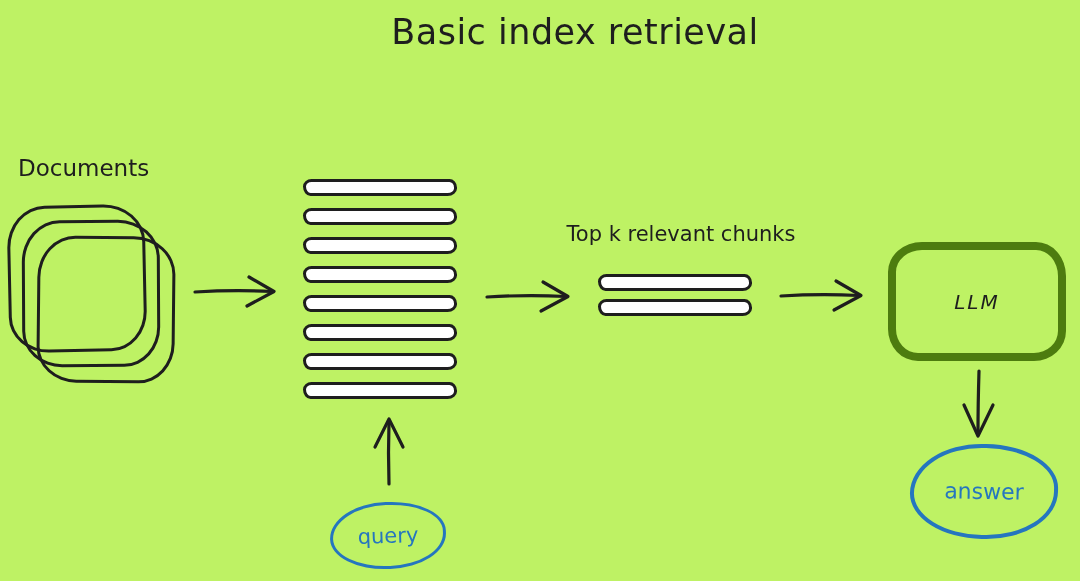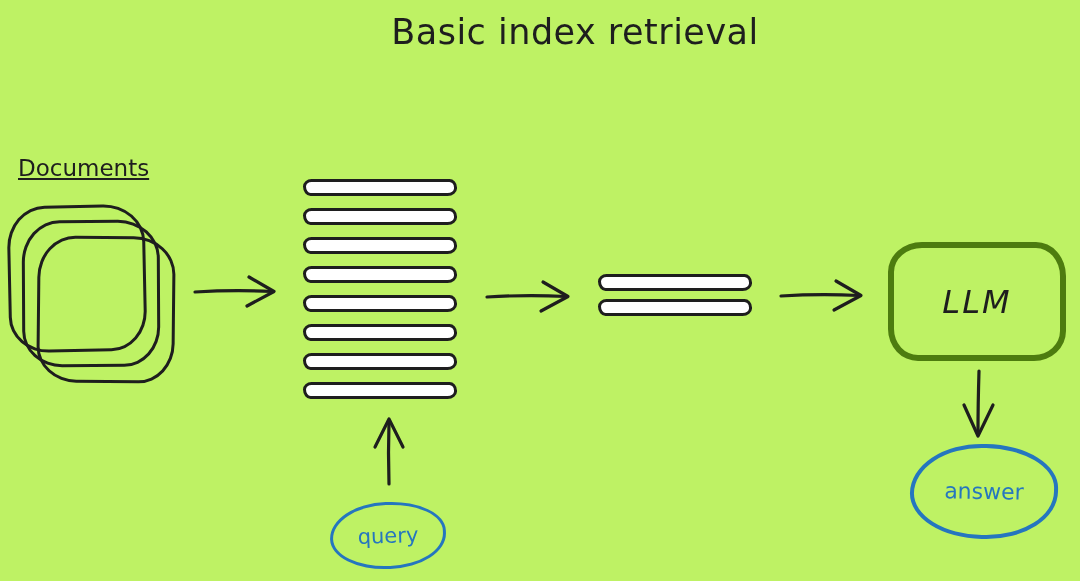--- a/index.html
+++ b/index.html
@@ -22,21 +22,20 @@
     text-align: center;
     font-size: 35px;
     letter-spacing: 0.5px;
   }
 
   
   .doc-label {
     position: absolute;
     left: 18px; top: 155px;
     font-size: 23px;
-    text-decoration: underline;
   }
   .doc-stack {
     position: absolute;
     left: 8px; top: 205px;
     width: 176px; height: 180px;
   }
   .doc-shape {
     position: absolute;
     width: 138px; height: 147px;
     border: 3.5px solid #1e1e1e;
@@ -78,24 +77,24 @@
   .topk-stack {
     position: absolute;
     left: 598px; top: 274px; width: 154px;
     display: flex; flex-direction: column; gap: 8px;
   }
 
   
   .llm-box {
     position: absolute;
     left: 888px; top: 242px; width: 178px; height: 119px;
-    border: 6px solid #4d7c0f;
+    border: 8px solid #4d7c0f;
     border-radius: 34px 30px 32px 30px / 30px 34px 30px 32px;
     display: flex; align-items: center; justify-content: center;
-    font-size: 32px;
+    font-size: 20px;
     font-style: italic;
     letter-spacing: 2px;
   }
 
   
   .node-ellipse {
     position: absolute;
     border: 3.5px solid #2576bf;
     border-radius: 50% 50% 50% 50% / 54% 46% 52% 48%;
     display: flex; align-items: center; justify-content: center;
@@ -152,20 +151,21 @@
 
   <div class="node-ellipse query">
     <span>query</span>
   </div>
 
   <svg class="arrow" style="left:482px; top:272px;" width="92" height="50" aria-hidden="true">
     <path d="M5 25 Q 45 22.5 84 24.5"></path>
     <path d="M61 10 L86 24.5 L59 39"></path>
   </svg>
 
+  <div class="topk-label">Top k relevant chunks</div>
   <div class="topk-stack">
     <div class="bar"></div>
   <div class="bar"></div>
     </div>
 
   <svg class="arrow" style="left:775px; top:270px;" width="92" height="52" aria-hidden="true">
     <path d="M6 26 Q 45 23.5 84 25.5"></path>
     <path d="M61 11 L86 25.5 L59 40"></path>
   </svg>
 

